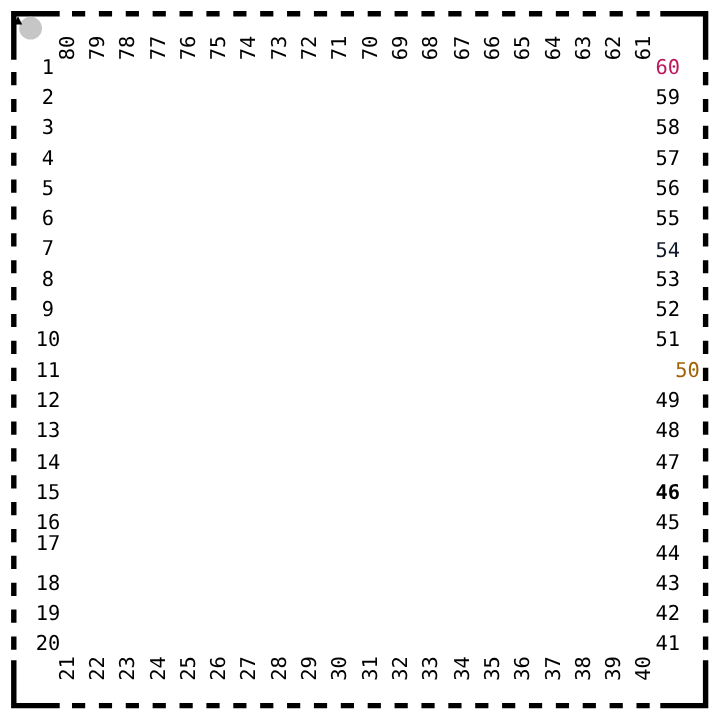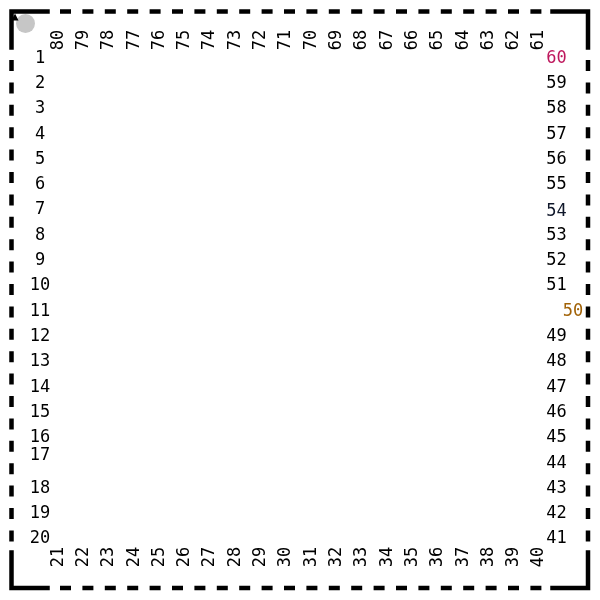--- a/index.html
+++ b/index.html
@@ -100,21 +100,21 @@
     <div class="pin-label" style="left: 556.5px; top: 157.84px; color: rgb(0, 0, 0);">56</div>
     <div class="pin-label" style="left: 556.5px; top: 183.15px; color: rgb(0, 0, 0);">55</div>
     <div class="pin-label" style="left: 556.5px; top: 210px; color: #0f172a;">54</div>
     <div class="pin-label" style="left: 556.5px; top: 233.77px; color: rgb(0, 0, 0);">53</div>
     <div class="pin-label" style="left: 556.5px; top: 259.08px; color: rgb(0, 0, 0);">52</div>
     <div class="pin-label" style="left: 556.5px; top: 284.39px; color: rgb(0, 0, 0);">51</div>
     <div class="pin-label" style="left: 573px; top: 309.7px; color: #a16207;">50</div>
     <div class="pin-label" style="left: 556.5px; top: 335.01px; color: rgb(0, 0, 0);">49</div>
     <div class="pin-label" style="left: 556.5px; top: 360.32px; color: rgb(0, 0, 0);">48</div>
     <div class="pin-label" style="left: 556.5px; top: 385.63px; color: rgb(0, 0, 0);">47</div>
-    <div class="pin-label" style="left: 556.5px; top: 410.94px; color: rgb(0, 0, 0);">46</div>
+    <div class="pin-label" style="left: 556.5px; top: 410.94px; color: rgb(0, 0, 0); font-weight: bold;">46</div>
     <div class="pin-label" style="left: 556.5px; top: 436.25px; color: rgb(0, 0, 0);">45</div>
     <div class="pin-label" style="left: 556.5px; top: 461.56px; color: rgb(0, 0, 0);">44</div>
     <div class="pin-label" style="left: 556.5px; top: 486.87px; color: rgb(0, 0, 0); text-align: right;">43</div>
     <div class="pin-label" style="left: 556.5px; top: 512.18px; color: rgb(0, 0, 0);">42</div>
     <div class="pin-label" style="left: 556.5px; top: 537.49px; color: rgb(0, 0, 0);">41</div>
     <div class="pin-label rot" style="left: 56.6px; top: 39.5px; color: rgb(0, 0, 0);">80</div>
     <div class="pin-label rot" style="left: 81.91px; top: 39.5px; color: rgb(0, 0, 0);">79</div>
     <div class="pin-label rot" style="left: 107.22px; top: 39.5px; color: rgb(0, 0, 0);">78</div>
     <div class="pin-label rot" style="left: 132.53px; top: 39.5px; color: rgb(0, 0, 0);">77</div>
     <div class="pin-label rot" style="left: 157.84px; top: 39.5px; color: rgb(0, 0, 0);">76</div>

